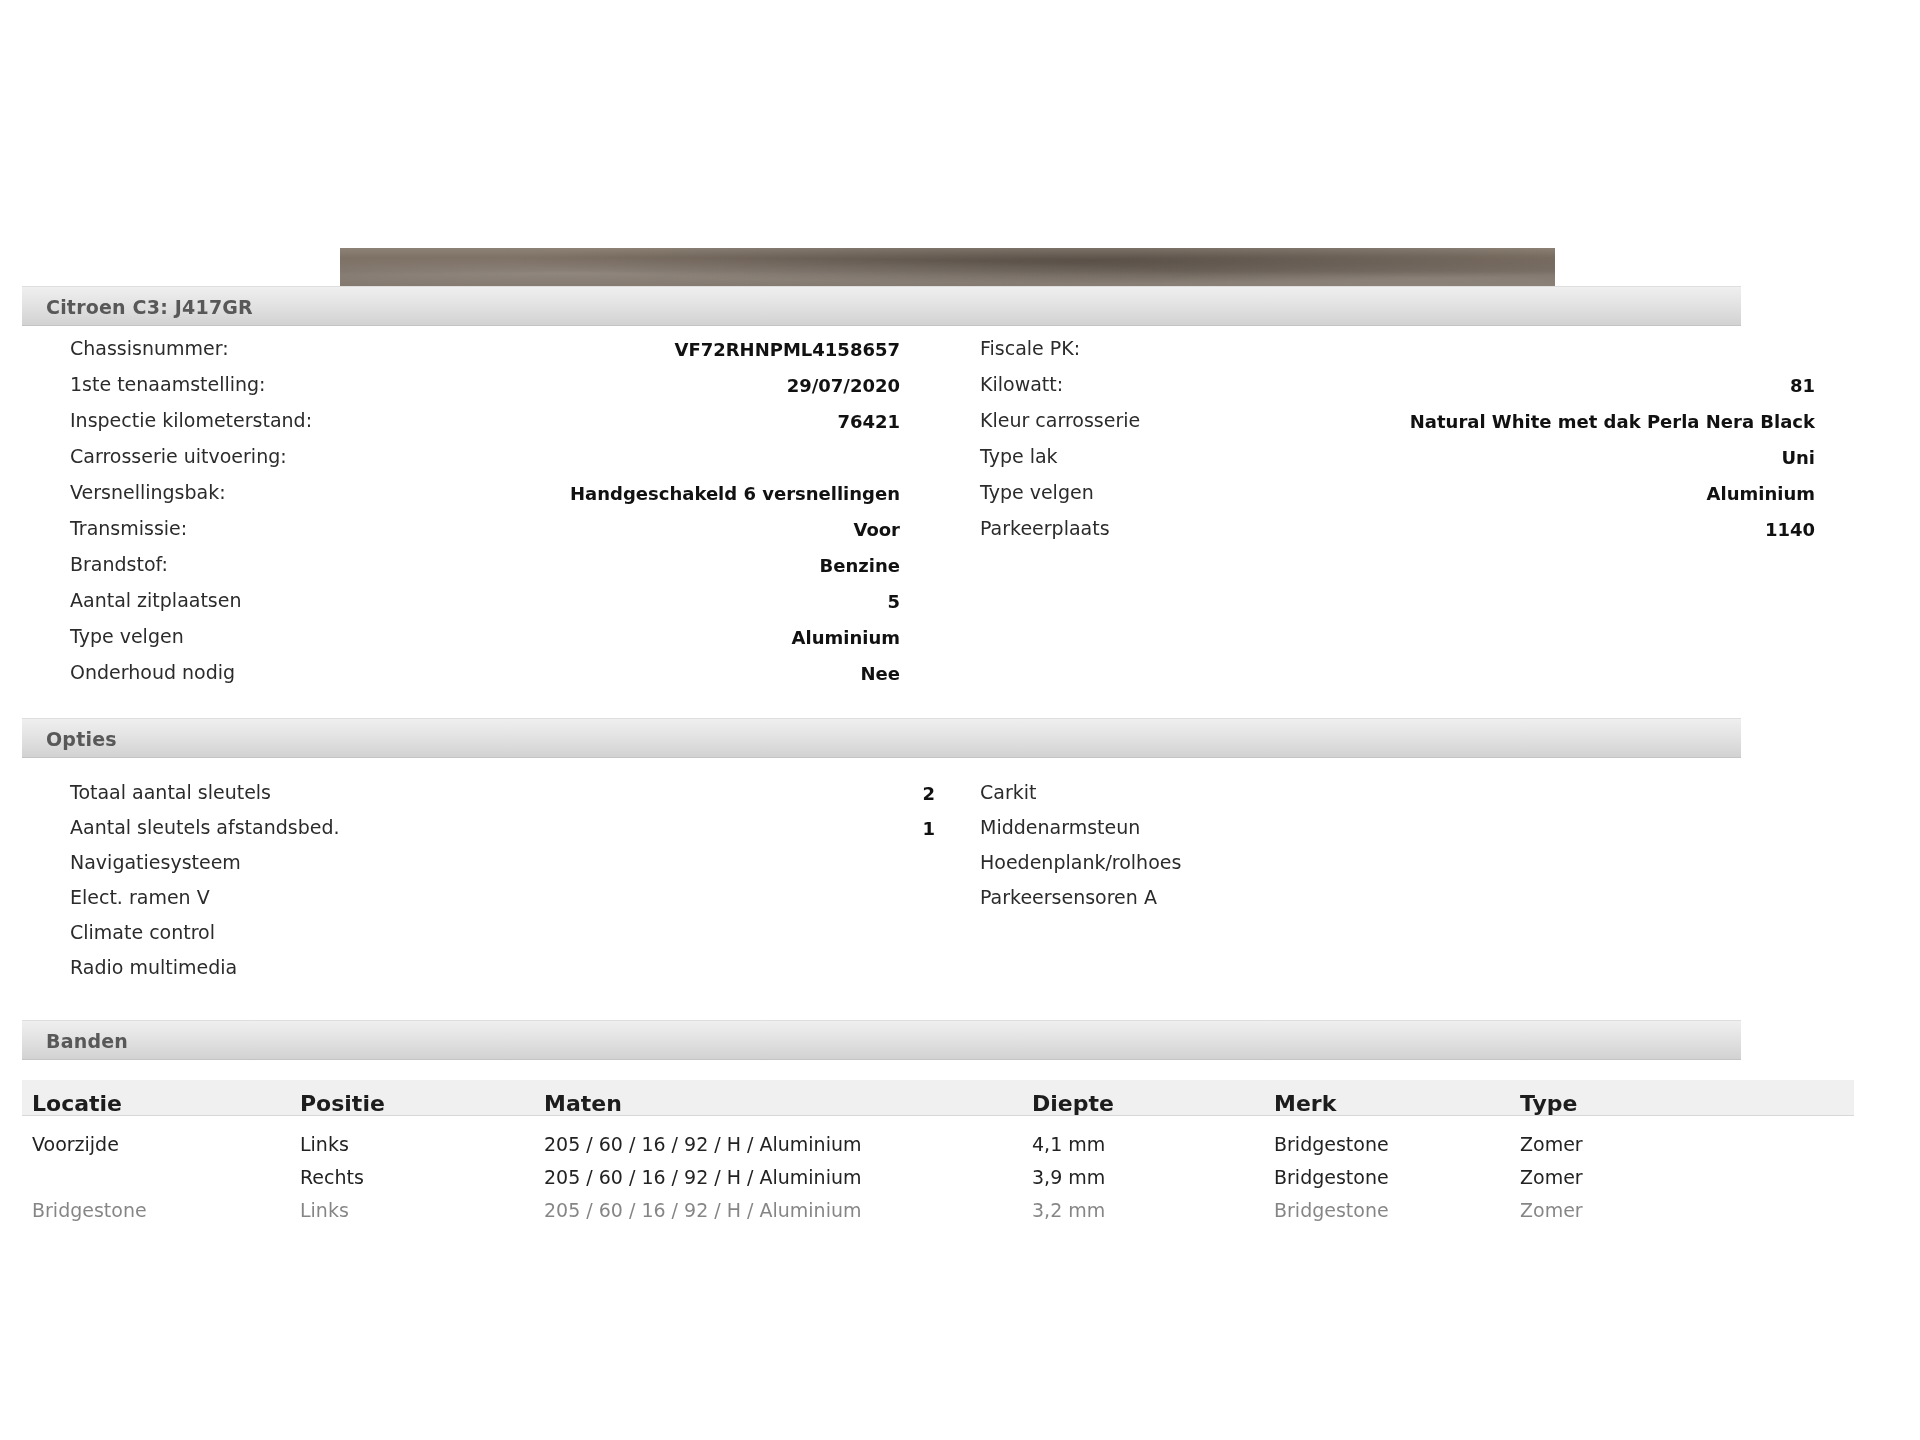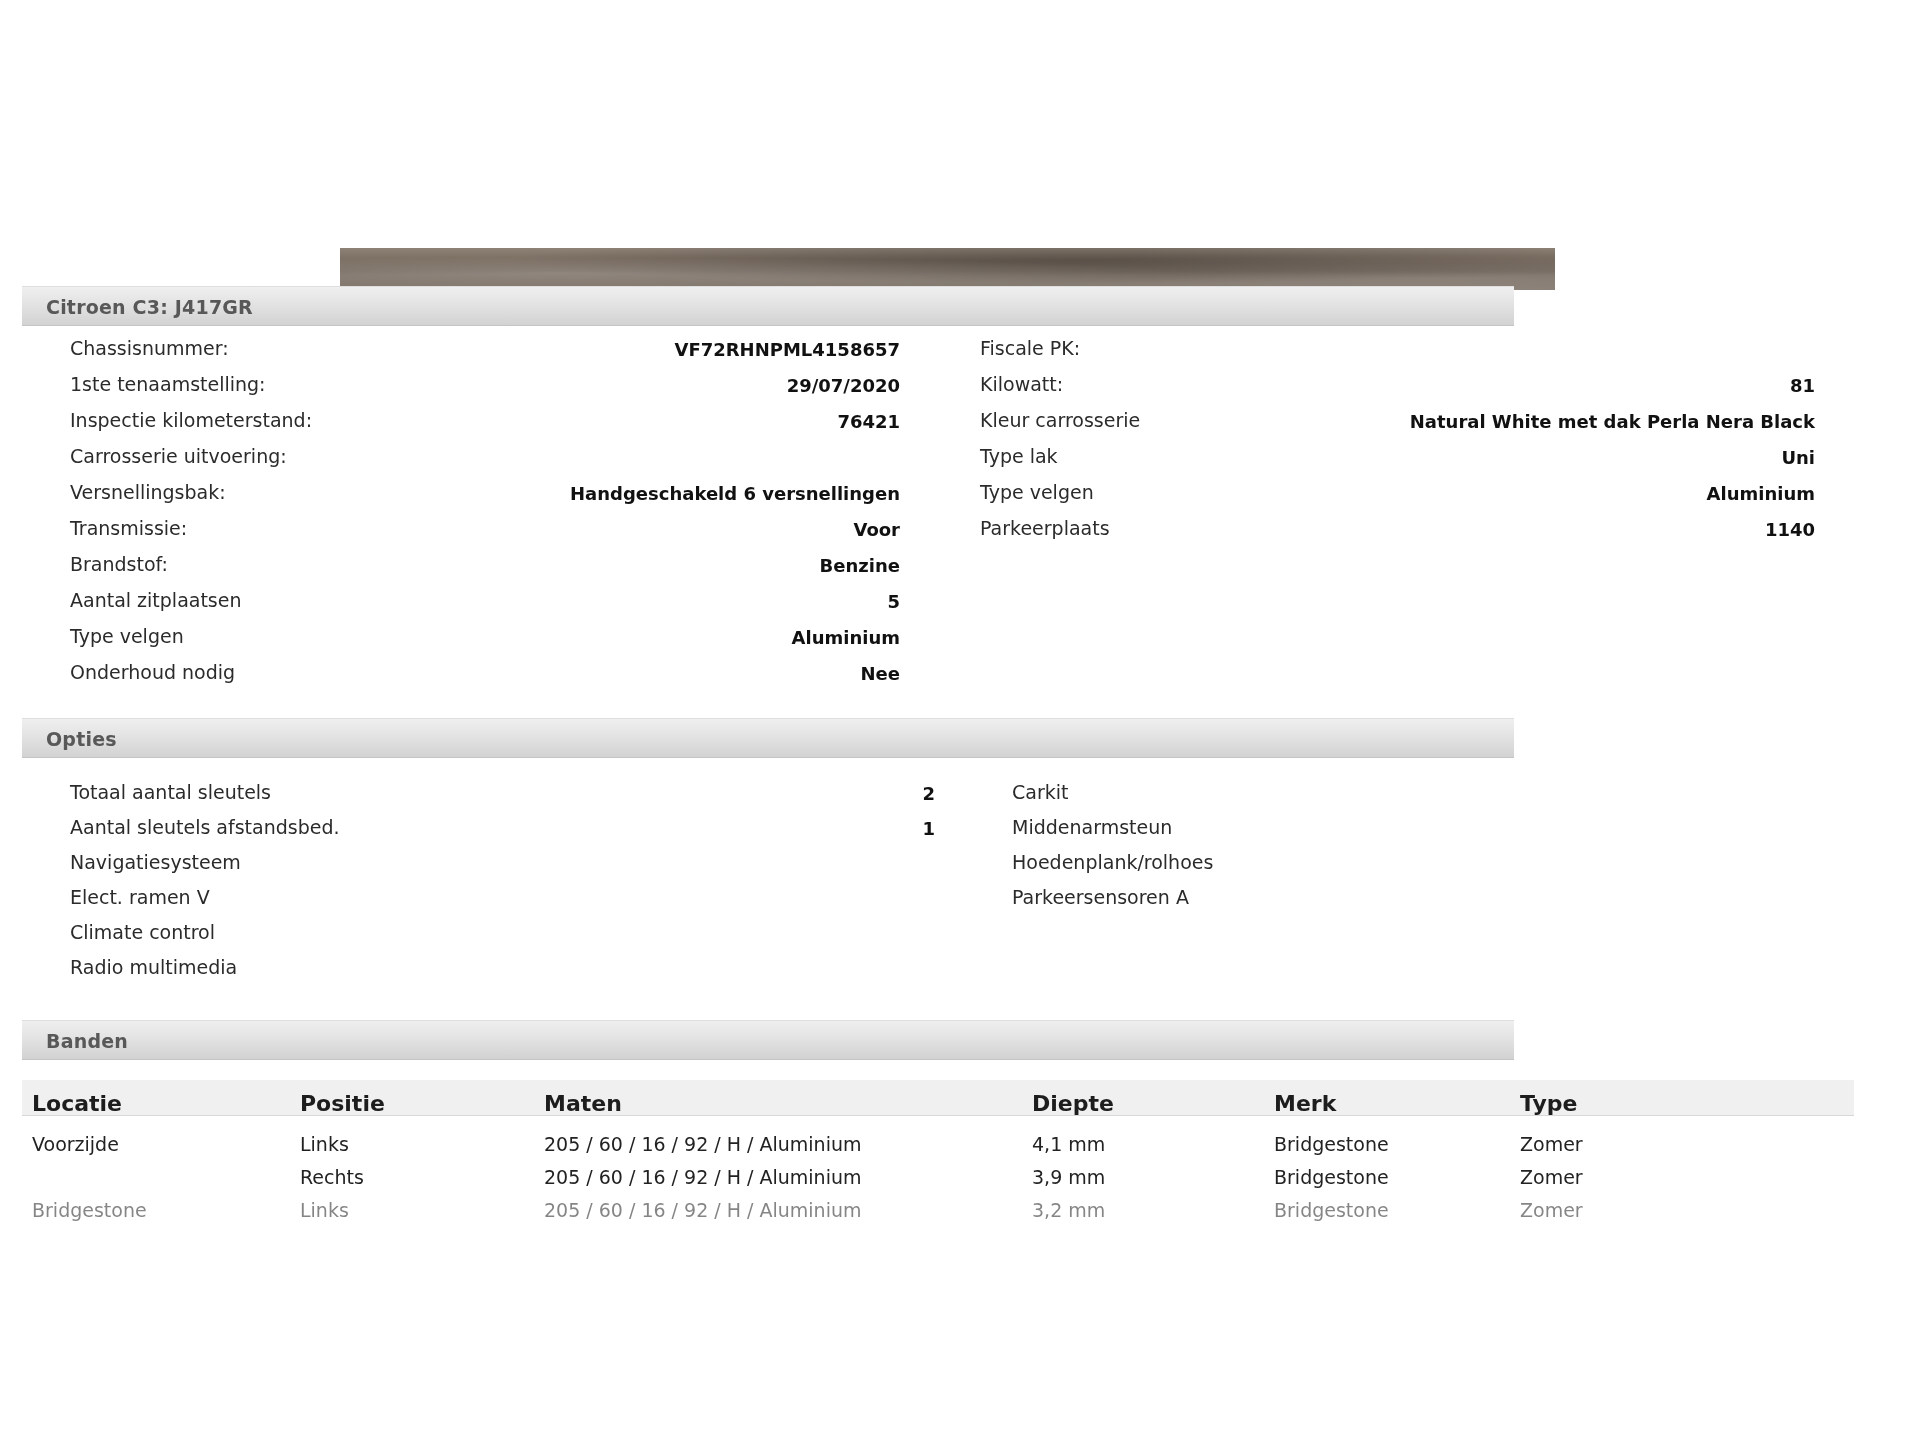--- a/index.html
+++ b/index.html
@@ -38,21 +38,21 @@
     background:
       radial-gradient(ellipse at 18% 60%, rgba(255,255,255,0.22), rgba(255,255,255,0) 45%),
       radial-gradient(ellipse at 62% 30%, rgba(0,0,0,0.28), rgba(0,0,0,0) 55%),
       radial-gradient(ellipse at 88% 70%, rgba(255,255,255,0.15), rgba(255,255,255,0) 50%);
   }
 
   
   .section-header {
     position: absolute;
     left: 22px;
-    width: 1492px;
+    width: 1719px;
     height: 40px;
     background: linear-gradient(180deg, #efefef 0%, #e3e3e3 45%, #d2d2d2 100%);
     border-top: 1px solid #dedede;
     border-bottom: 1px solid #c4c4c4;
     box-sizing: border-box;
   }
   .section-header .title {
     position: absolute;
     left: 24px;
     top: 9px;
@@ -273,21 +273,21 @@
     <div class="opt-row">
       <span class="opt-label">Climate control</span>
       <span class="opt-value"></span>
     </div>
     <div class="opt-row">
       <span class="opt-label">Radio multimedia</span>
       <span class="opt-value"></span>
     </div>
   </div>
 
-  <div class="opt-col" style="left:980px; top:775px; width:835px;margin-left:32px;">
+  <div class="opt-col" style="left:980px; top:775px; width:835px;">
     <div class="opt-row">
       <span class="opt-label">Carkit</span>
       <span class="opt-value"></span>
     </div>
     <div class="opt-row">
       <span class="opt-label">Middenarmsteun</span>
       <span class="opt-value"></span>
     </div>
     <div class="opt-row">
       <span class="opt-label">Hoedenplank/rolhoes</span>

